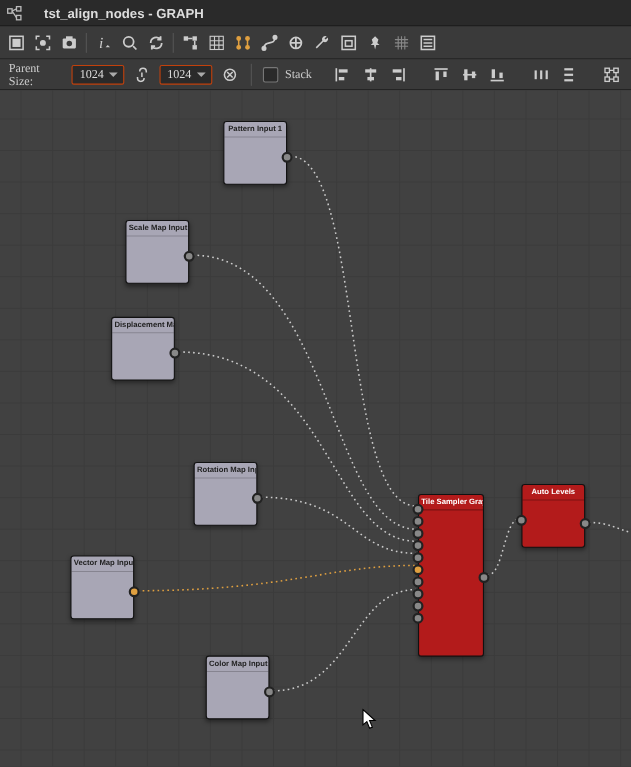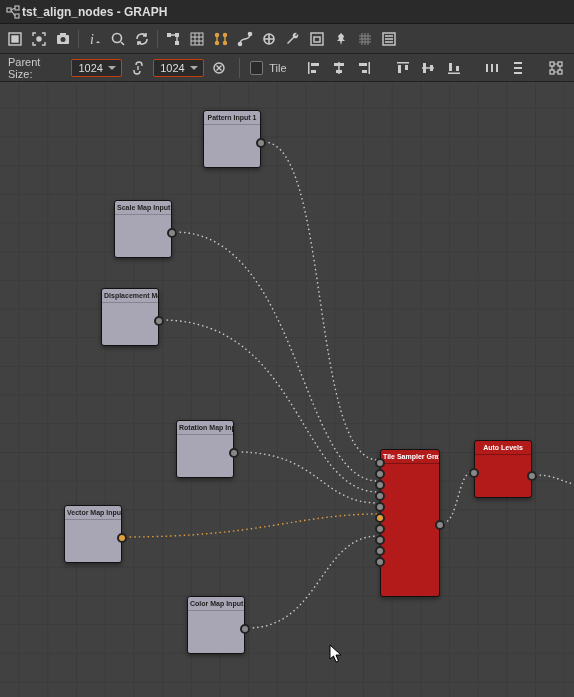--- a/index.html
+++ b/index.html
@@ -18,21 +18,21 @@
     background: #2a2a2a;
     border-bottom: 1px solid #1a1a1a;
     display: flex;
     align-items: center;
     padding: 0 4px;
   }
   .tab-icon {
     width: 18px; height: 18px; display: inline-flex; align-items: center; justify-content: center;
     color: #bbb;
   }
-  .tab-title { color: #ddd; font-weight: 600; margin-left: 0; font-size: 12px; }
+  .tab-title { color: #ddd; font-weight: 600; margin-left: 18px; font-size: 12px; }
   .toolbar {
     height: 30px;
     background: #3a3a3a;
     border-bottom: 1px solid #222;
     display: flex;
     align-items: center;
     padding: 0 4px;
     gap: 2px;
   }
   .toolbar .btn {
@@ -46,20 +46,21 @@
   .toolbar .sep { width: 1px; height: 18px; background: #555; margin: 0 2px; }
   .toolbar .btn.orange svg { stroke: #e0a040; fill: #e0a040; }
   .secondbar {
     height: 28px;
     background: #3a3a3a;
     border-bottom: 1px solid #222;
     display: flex;
     align-items: center;
     padding: 0 8px;
     gap: 6px;
+    font-family: Liberation Serif, serif;
   }
   .secondbar .label { color: #ccc; font-size: 11px; }
   .secondbar .select {
     background: #2a2a2a;
     border: 1px solid #c2410c;
     color: #ddd;
     padding: 2px 18px 2px 6px;
     border-radius: 2px;
     font-size: 11px;
     position: relative;
@@ -287,21 +288,21 @@
     </span>
   <span class="select">1024</span>
   <span class="iconbtn">
       <svg width="14" height="14" viewBox="0 0 14 14" fill="none" stroke="#ccc" stroke-width="1.4">
         <circle cx="7" cy="7" r="5"></circle>
         <path d="M4.5 4.5l5 5M9.5 4.5l-5 5"></path>
       </svg>
     </span>
   <span class="divider-v"></span>
   <span class="checkbox"></span>
-  <span class="label">Tile</span>
+  <span class="label">Stack</span>
   <span style="width:6px"></span>
   <span class="alignbtn">
       <svg width="16" height="16" viewBox="0 0 16 16" fill="#ccc">
         <rect x="2" y="2" width="1.5" height="12"></rect>
         <rect x="5" y="3" width="8" height="3"></rect>
         <rect x="5" y="10" width="5" height="3"></rect>
       </svg>
     </span>
   <span class="alignbtn">
       <svg width="16" height="16" viewBox="0 0 16 16" fill="#ccc">

